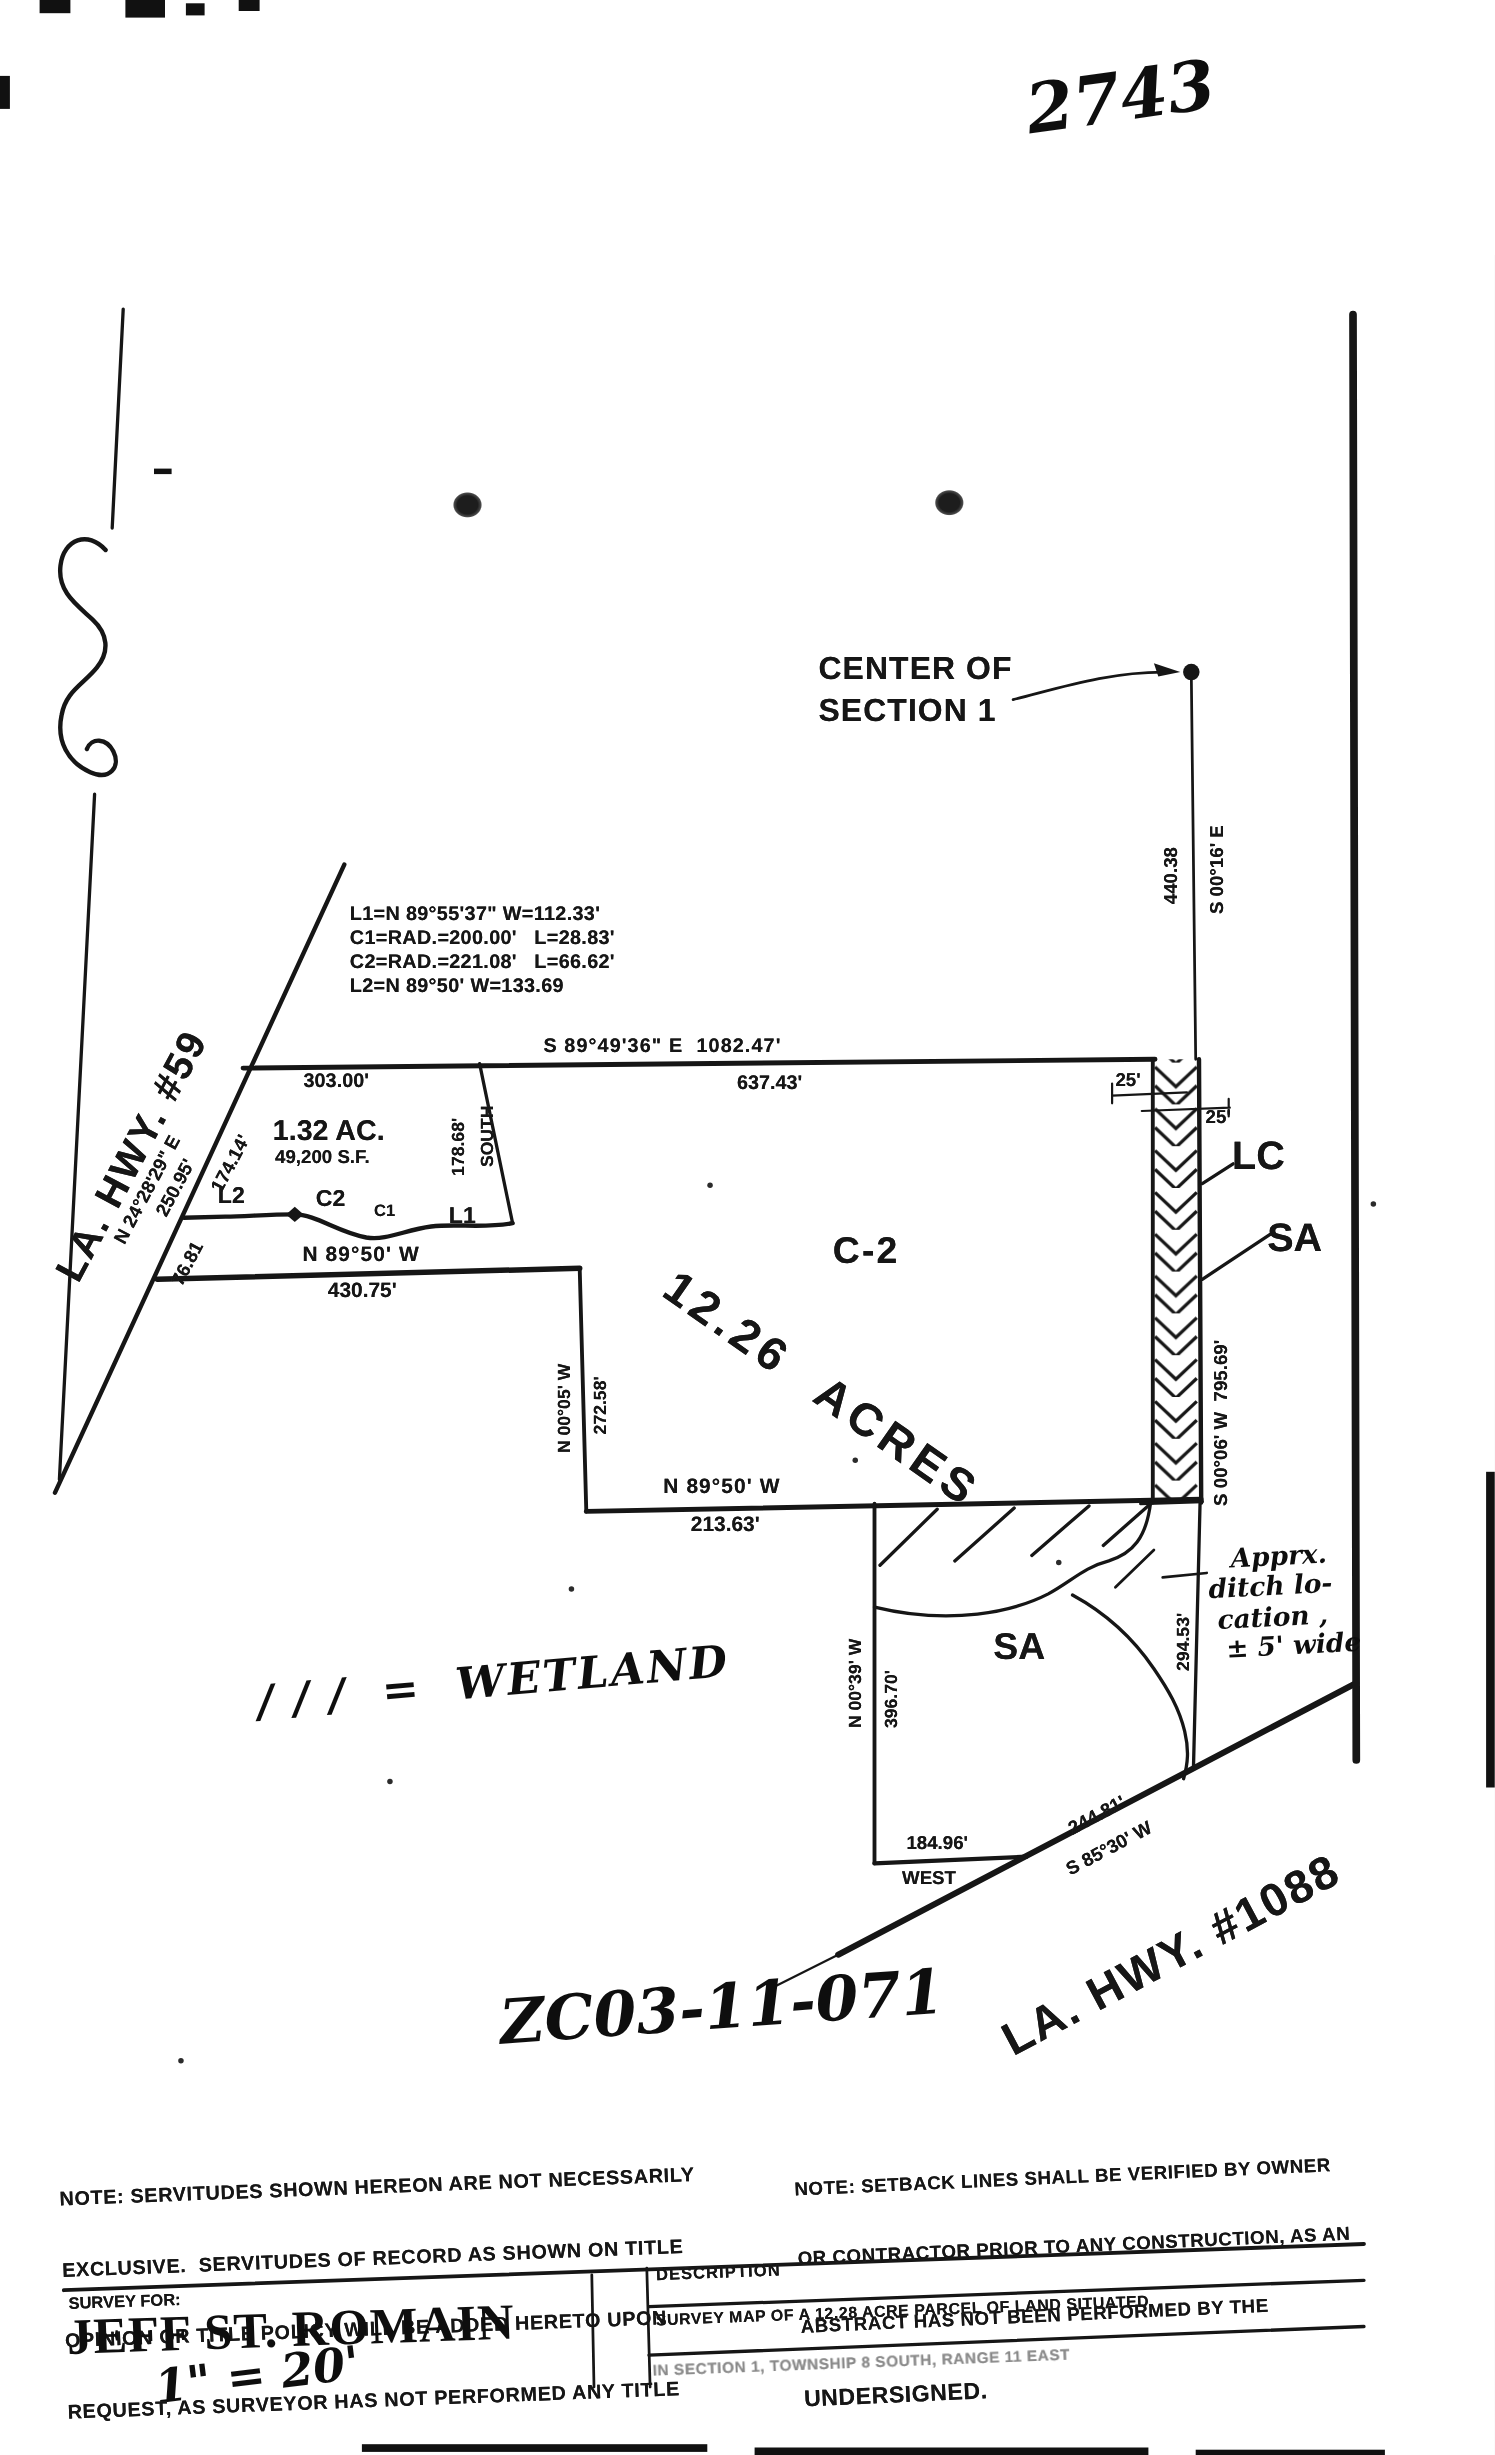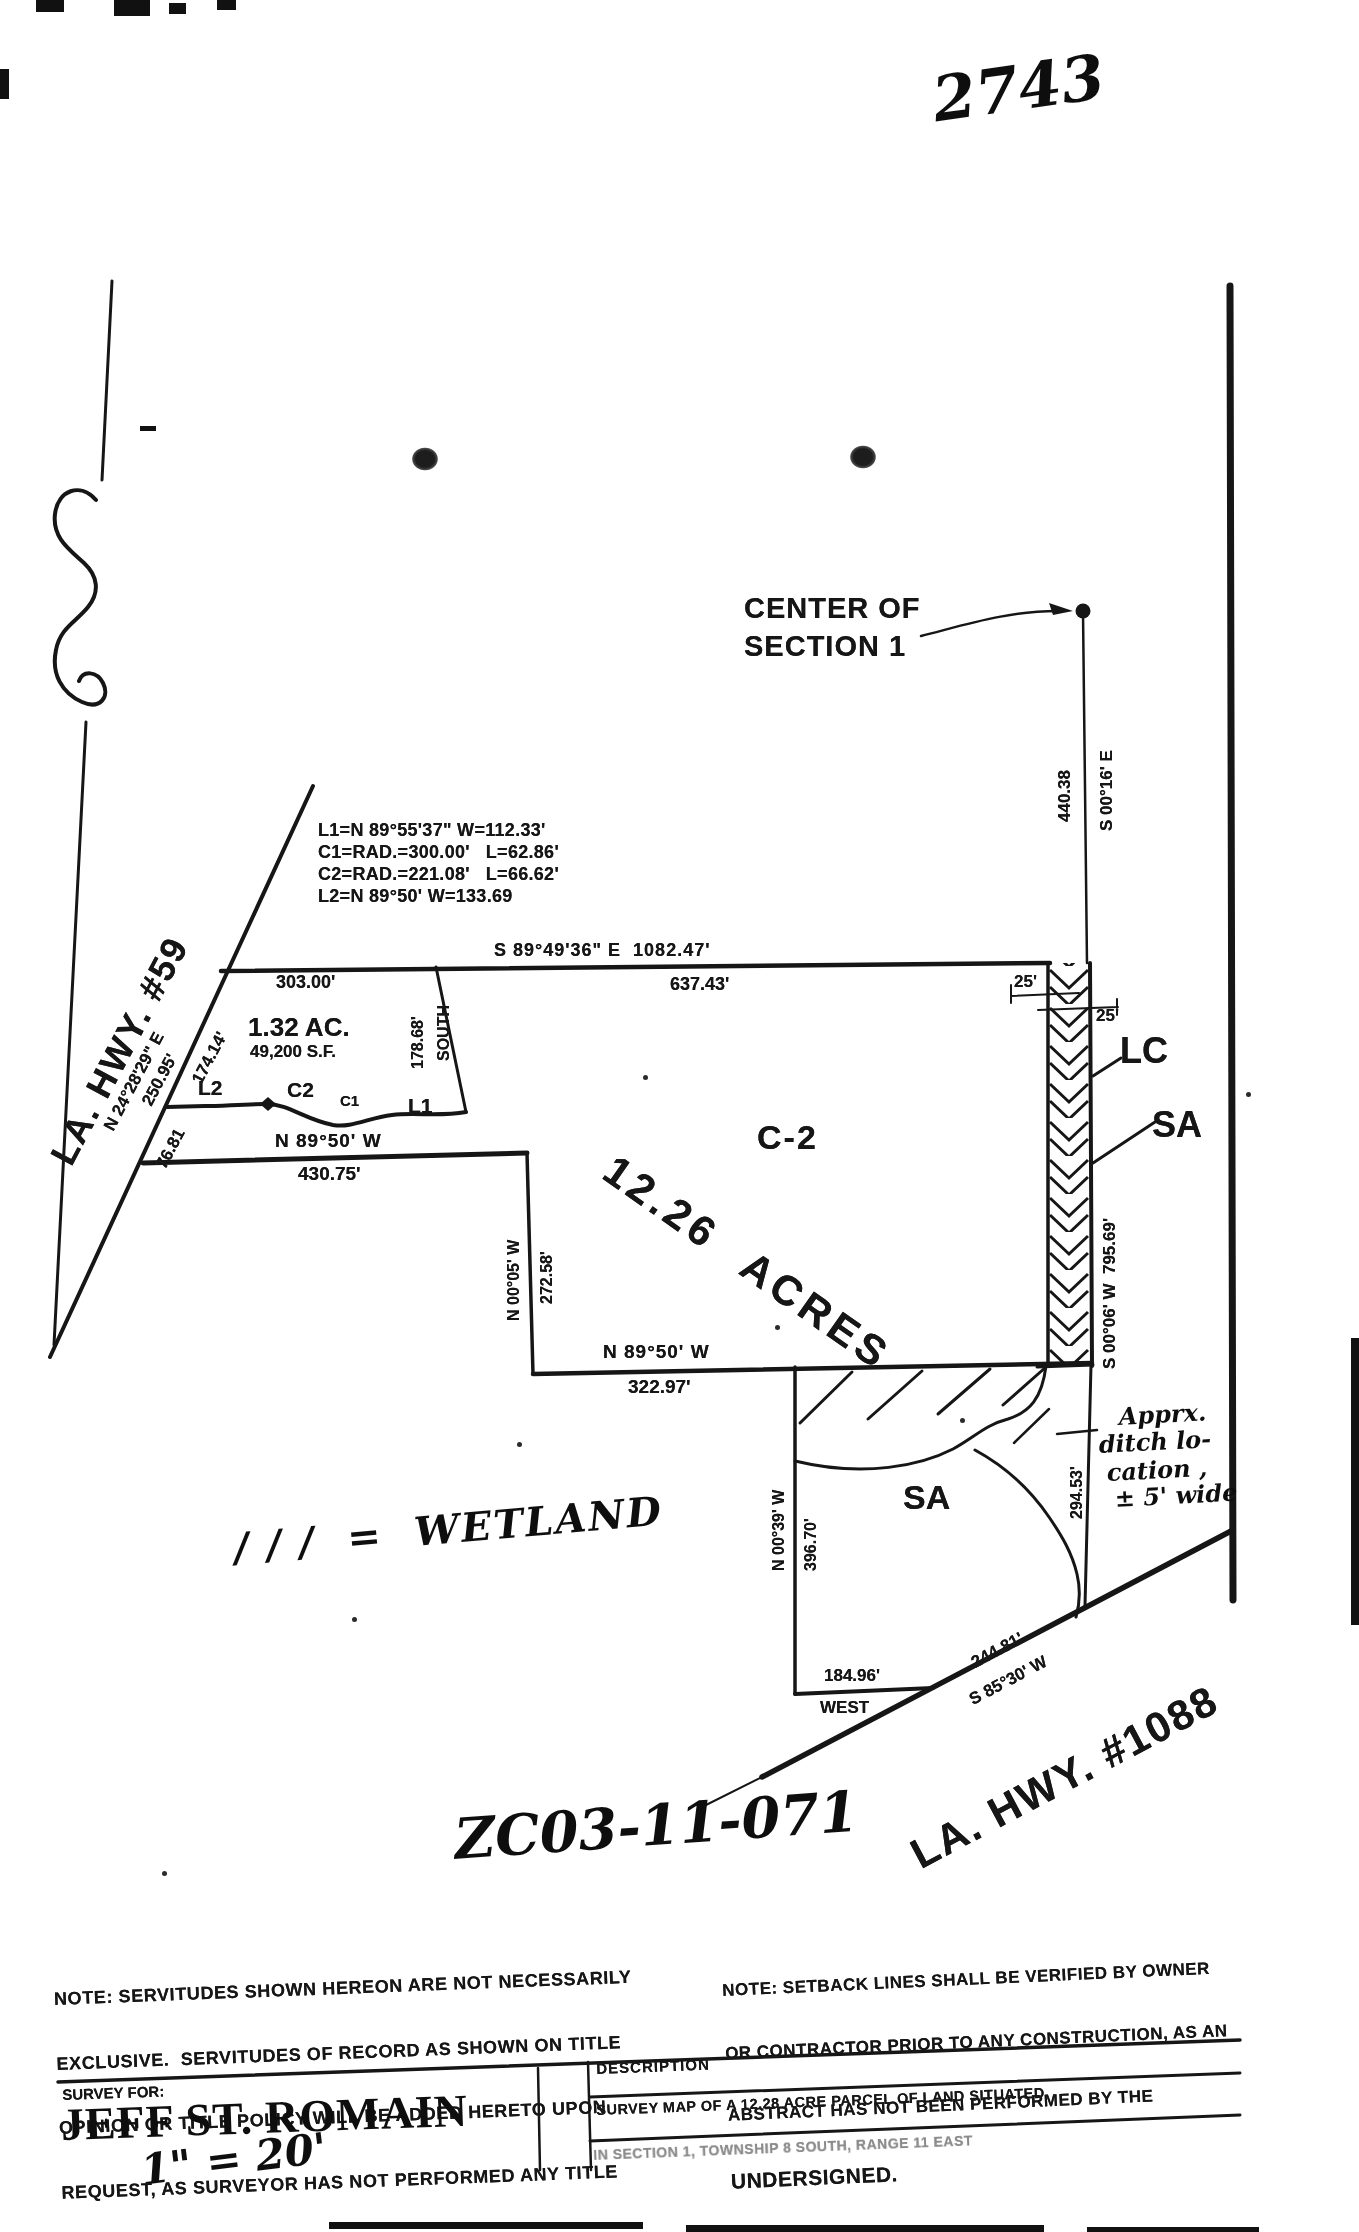--- a/index.html
+++ b/index.html
@@ -117,21 +117,21 @@
   <div class="t hand" style="left:1106px;top:1458px;font-size:24px;transform:rotate(-3deg)">cation ,</div>
   <div class="t hand" style="left:1114px;top:1484px;font-size:24px;transform:rotate(-3deg)">± 5' wide</div>
 
   <div class="t map" style="left:744px;top:592px;font-size:29px;letter-spacing:1px">CENTER OF</div>
   <div class="t map" style="left:744px;top:630px;font-size:29px;letter-spacing:1px">SECTION 1</div>
 
   <div class="t map" style="left:1055px;top:822px;font-size:17px;transform:rotate(-90deg)">440.38</div>
   <div class="t map" style="left:1097px;top:831px;font-size:17px;transform:rotate(-90deg)">S 00°16' E</div>
 
   <div class="t map" style="left:318px;top:820px;font-size:18px;letter-spacing:.3px">L1=N 89°55'37" W=112.33'</div>
-  <div class="t map" style="left:318px;top:842px;font-size:18px;letter-spacing:.3px">C1=RAD.=300.00'   L=62.86'</div>
+  <div class="t map" style="left:318px;top:842px;font-size:18px;letter-spacing:.3px">C1=RAD.=200.00'   L=28.83'</div>
   <div class="t map" style="left:318px;top:864px;font-size:18px;letter-spacing:.3px">C2=RAD.=221.08'   L=66.62'</div>
   <div class="t map" style="left:318px;top:886px;font-size:18px;letter-spacing:.3px">L2=N 89°50' W=133.69</div>
 
   <div class="t map" style="left:494px;top:940px;font-size:18px;letter-spacing:1px">S 89°49'36" E  1082.47'</div>
   <div class="t map" style="left:276px;top:972px;font-size:18px">303.00'</div>
   <div class="t map" style="left:670px;top:974px;font-size:18px">637.43'</div>
 
   <div class="t map" style="left:248px;top:1012px;font-size:26px">1.32 AC.</div>
   <div class="t map" style="left:250px;top:1042px;font-size:17px">49,200 S.F.</div>
   <div class="t map" style="left:409px;top:1069px;font-size:16px;transform:rotate(-90deg)">178.68'</div>
@@ -151,21 +151,21 @@
   <div class="t map" style="left:188px;top:1078px;font-size:17px;transform:rotate(-62deg)">174.14'</div>
   <div class="t map" style="left:152px;top:1163px;font-size:17px;transform:rotate(-62deg)">76.81</div>
 
   <div class="t map" style="left:757px;top:1118px;font-size:34px;letter-spacing:2px">C-2</div>
   <div class="t map" style="left:622px;top:1146px;font-size:42px;letter-spacing:5px;word-spacing:22px;transform:rotate(35deg)">12.26 ACRES</div>
 
   <div class="t map" style="left:505px;top:1321px;font-size:16px;transform:rotate(-90deg)">N 00°05' W</div>
   <div class="t map" style="left:538px;top:1304px;font-size:16px;transform:rotate(-90deg)">272.58'</div>
 
   <div class="t map" style="left:603px;top:1341px;font-size:19px;letter-spacing:1px">N 89°50' W</div>
-  <div class="t map" style="left:628px;top:1376px;font-size:19px">322.97'</div>
+  <div class="t map" style="left:628px;top:1376px;font-size:19px">213.63'</div>
 
   <div class="t map" style="left:1014px;top:972px;font-size:17px">25'</div>
   <div class="t map" style="left:1096px;top:1006px;font-size:17px">25'</div>
   <div class="t map" style="left:1120px;top:1030px;font-size:36px">LC</div>
   <div class="t map" style="left:1152px;top:1104px;font-size:36px">SA</div>
   <div class="t map" style="left:1100px;top:1369px;font-size:17px;transform:rotate(-90deg)">S 00°06' W  795.69'</div>
 
   <div class="t map" style="left:1068px;top:1519px;font-size:16px;transform:rotate(-90deg)">294.53'</div>
 
   <div class="t map" style="left:903px;top:1478px;font-size:34px">SA</div>

